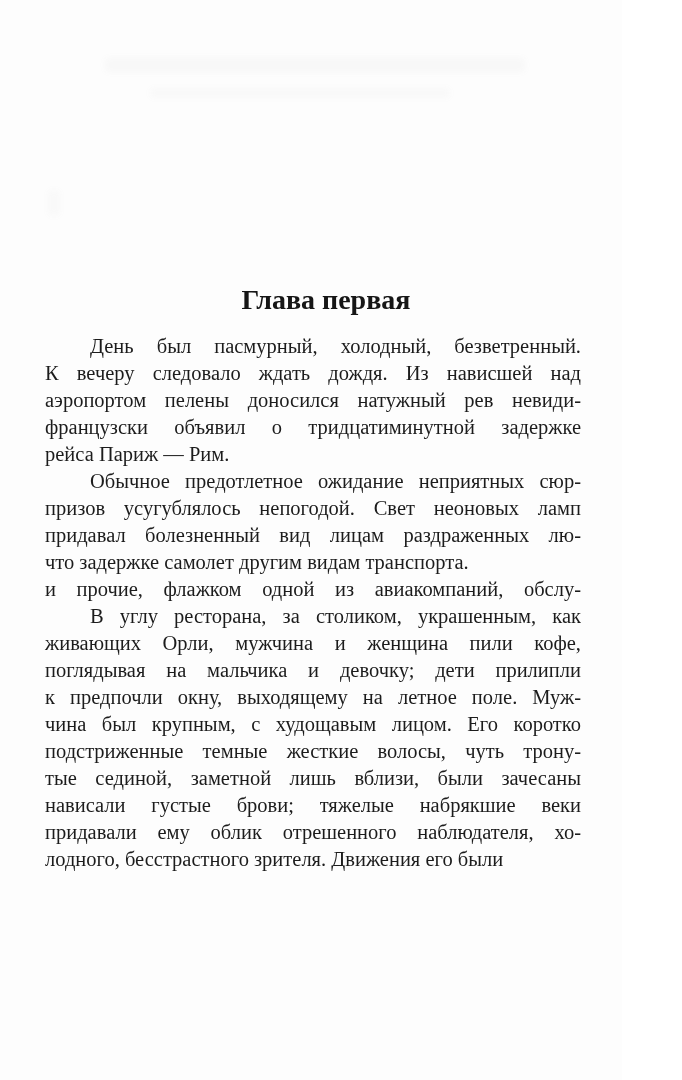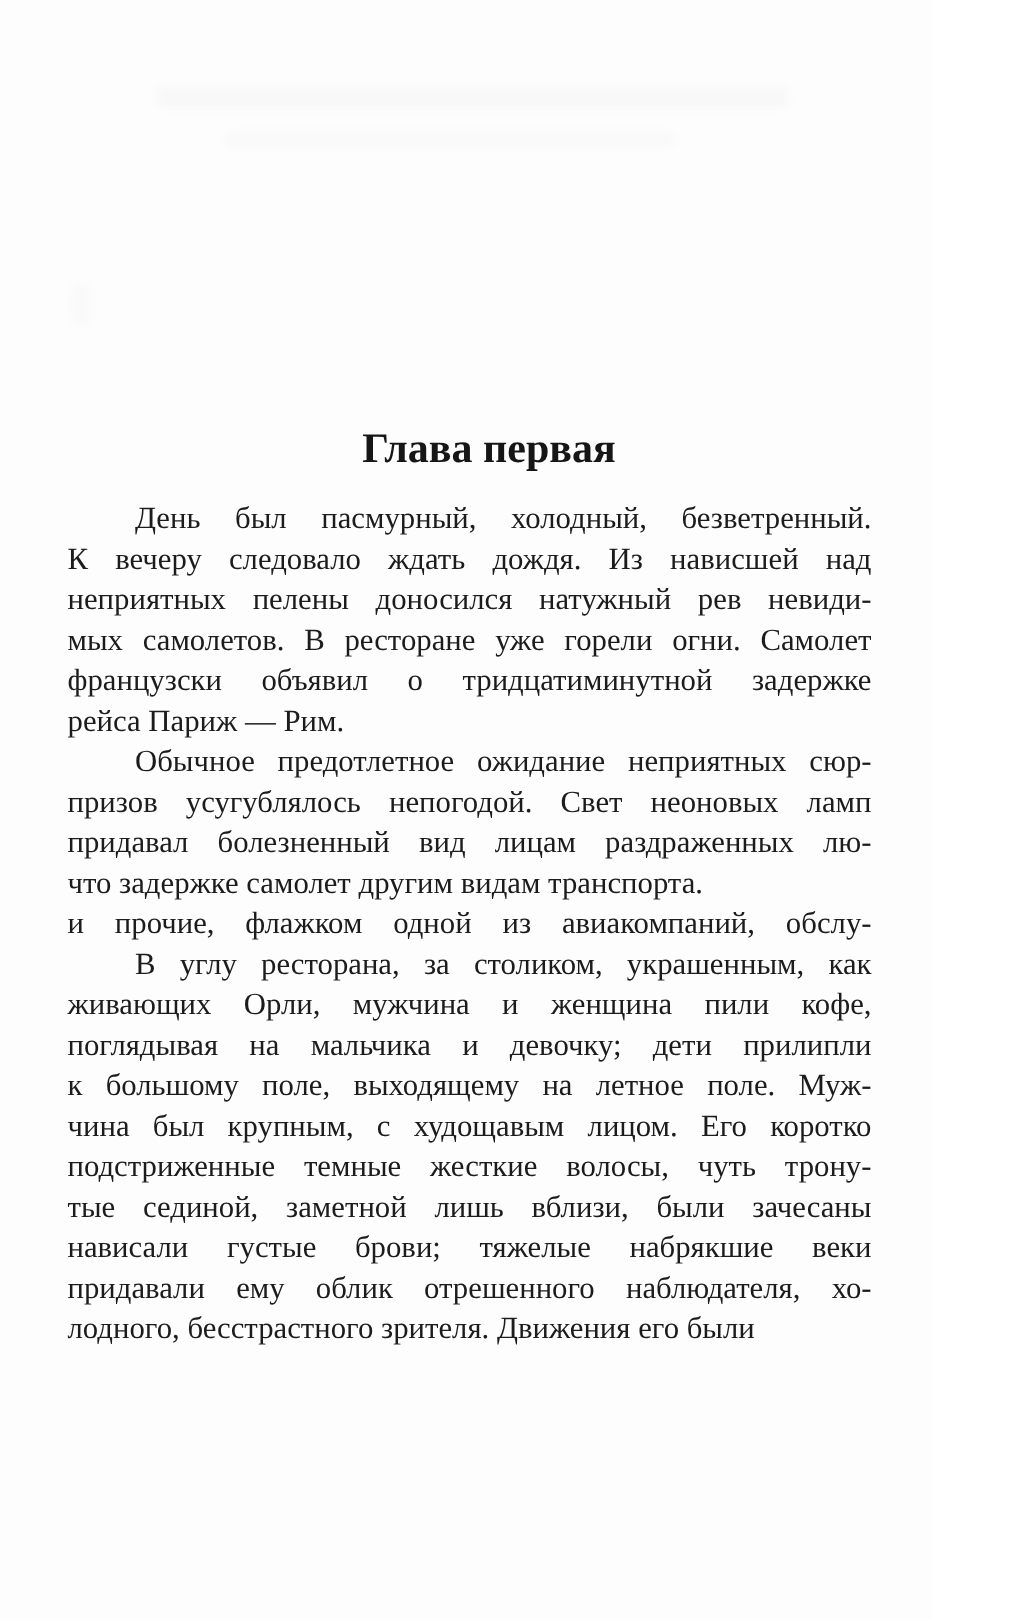--- a/index.html
+++ b/index.html
@@ -64,37 +64,36 @@
   <div class="bleed b1"></div>
   <div class="bleed b2"></div>
   <div class="bleed b3"></div>
 
   <div class="text-block">
     <h1 class="chapter-title">Глава первая</h1>
     <div>
         <div class="paragraph">
           <div class="line first">День был пасмурный, холодный, безветренный.</div>
           <div class="line">К вечеру следовало ждать дождя. Из нависшей над</div>
-          <div class="line">неприятных пелены доносился натужный рев невиди-</div>
-          <div class="line">мых самолетов. В ресторане уже горели огни. Самолет</div>
+          <div class="line">аэропортом пелены доносился натужный рев невиди-</div>
           <div class="line">французски объявил о тридцатиминутной задержке</div>
           <div class="line last">рейса Париж — Рим.</div>
         </div>
         <div class="paragraph">
           <div class="line first">Обычное предотлетное ожидание неприятных сюр-</div>
           <div class="line">призов усугублялось непогодой. Свет неоновых ламп</div>
           <div class="line">придавал болезненный вид лицам раздраженных лю-</div>
           <div class="line last">что задержке самолет другим видам транспорта.</div>
         </div>
         <div class="paragraph">
           <div class="line">и прочие, флажком одной из авиакомпаний, обслу-</div>
           <div class="line first">В углу ресторана, за столиком, украшенным, как</div>
           <div class="line">живающих Орли, мужчина и женщина пили кофе,</div>
           <div class="line">поглядывая на мальчика и девочку; дети прилипли</div>
-          <div class="line">к большому поле, выходящему на летное поле. Муж-</div>
+          <div class="line">к предпочли окну, выходящему на летное поле. Муж-</div>
           <div class="line">чина был крупным, с худощавым лицом. Его коротко</div>
           <div class="line">подстриженные темные жесткие волосы, чуть трону-</div>
           <div class="line">тые сединой, заметной лишь вблизи, были зачесаны</div>
           <div class="line">нависали густые брови; тяжелые набрякшие веки</div>
           <div class="line">придавали ему облик отрешенного наблюдателя, хо-</div>
           <div class="line last">лодного, бесстрастного зрителя. Движения его были</div>
         </div>
       </div>
   </div>
 </div>

